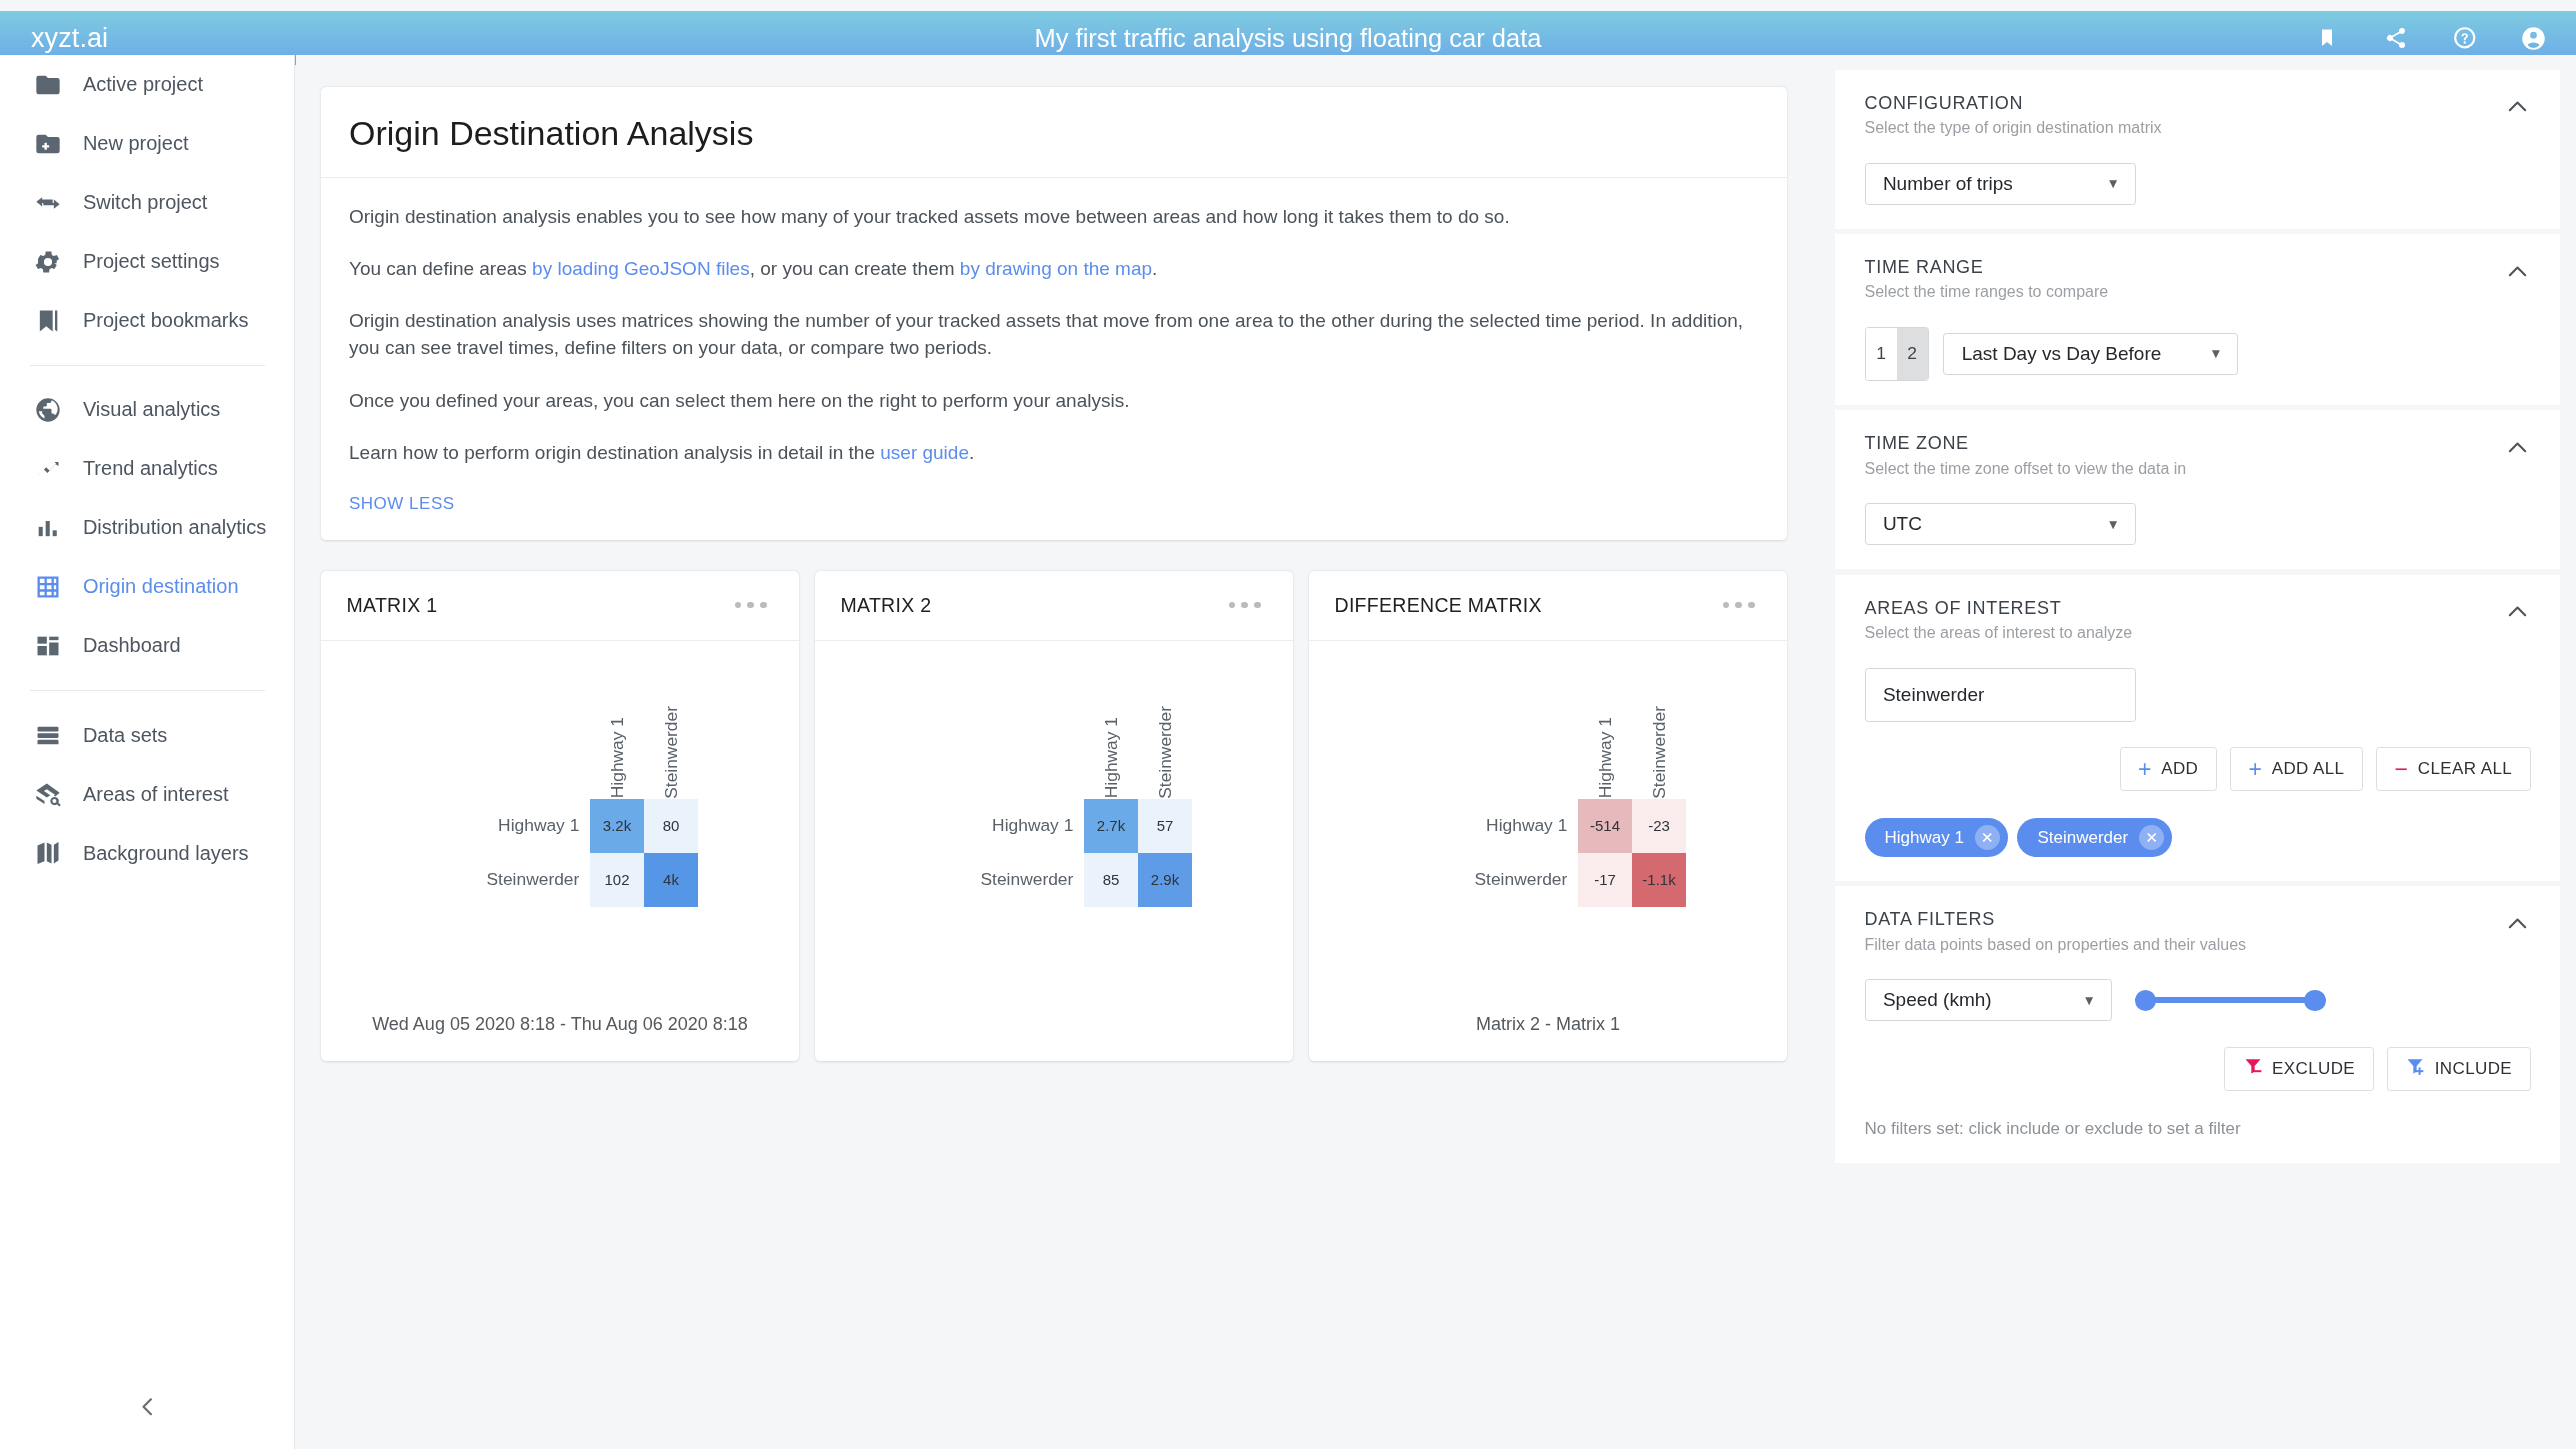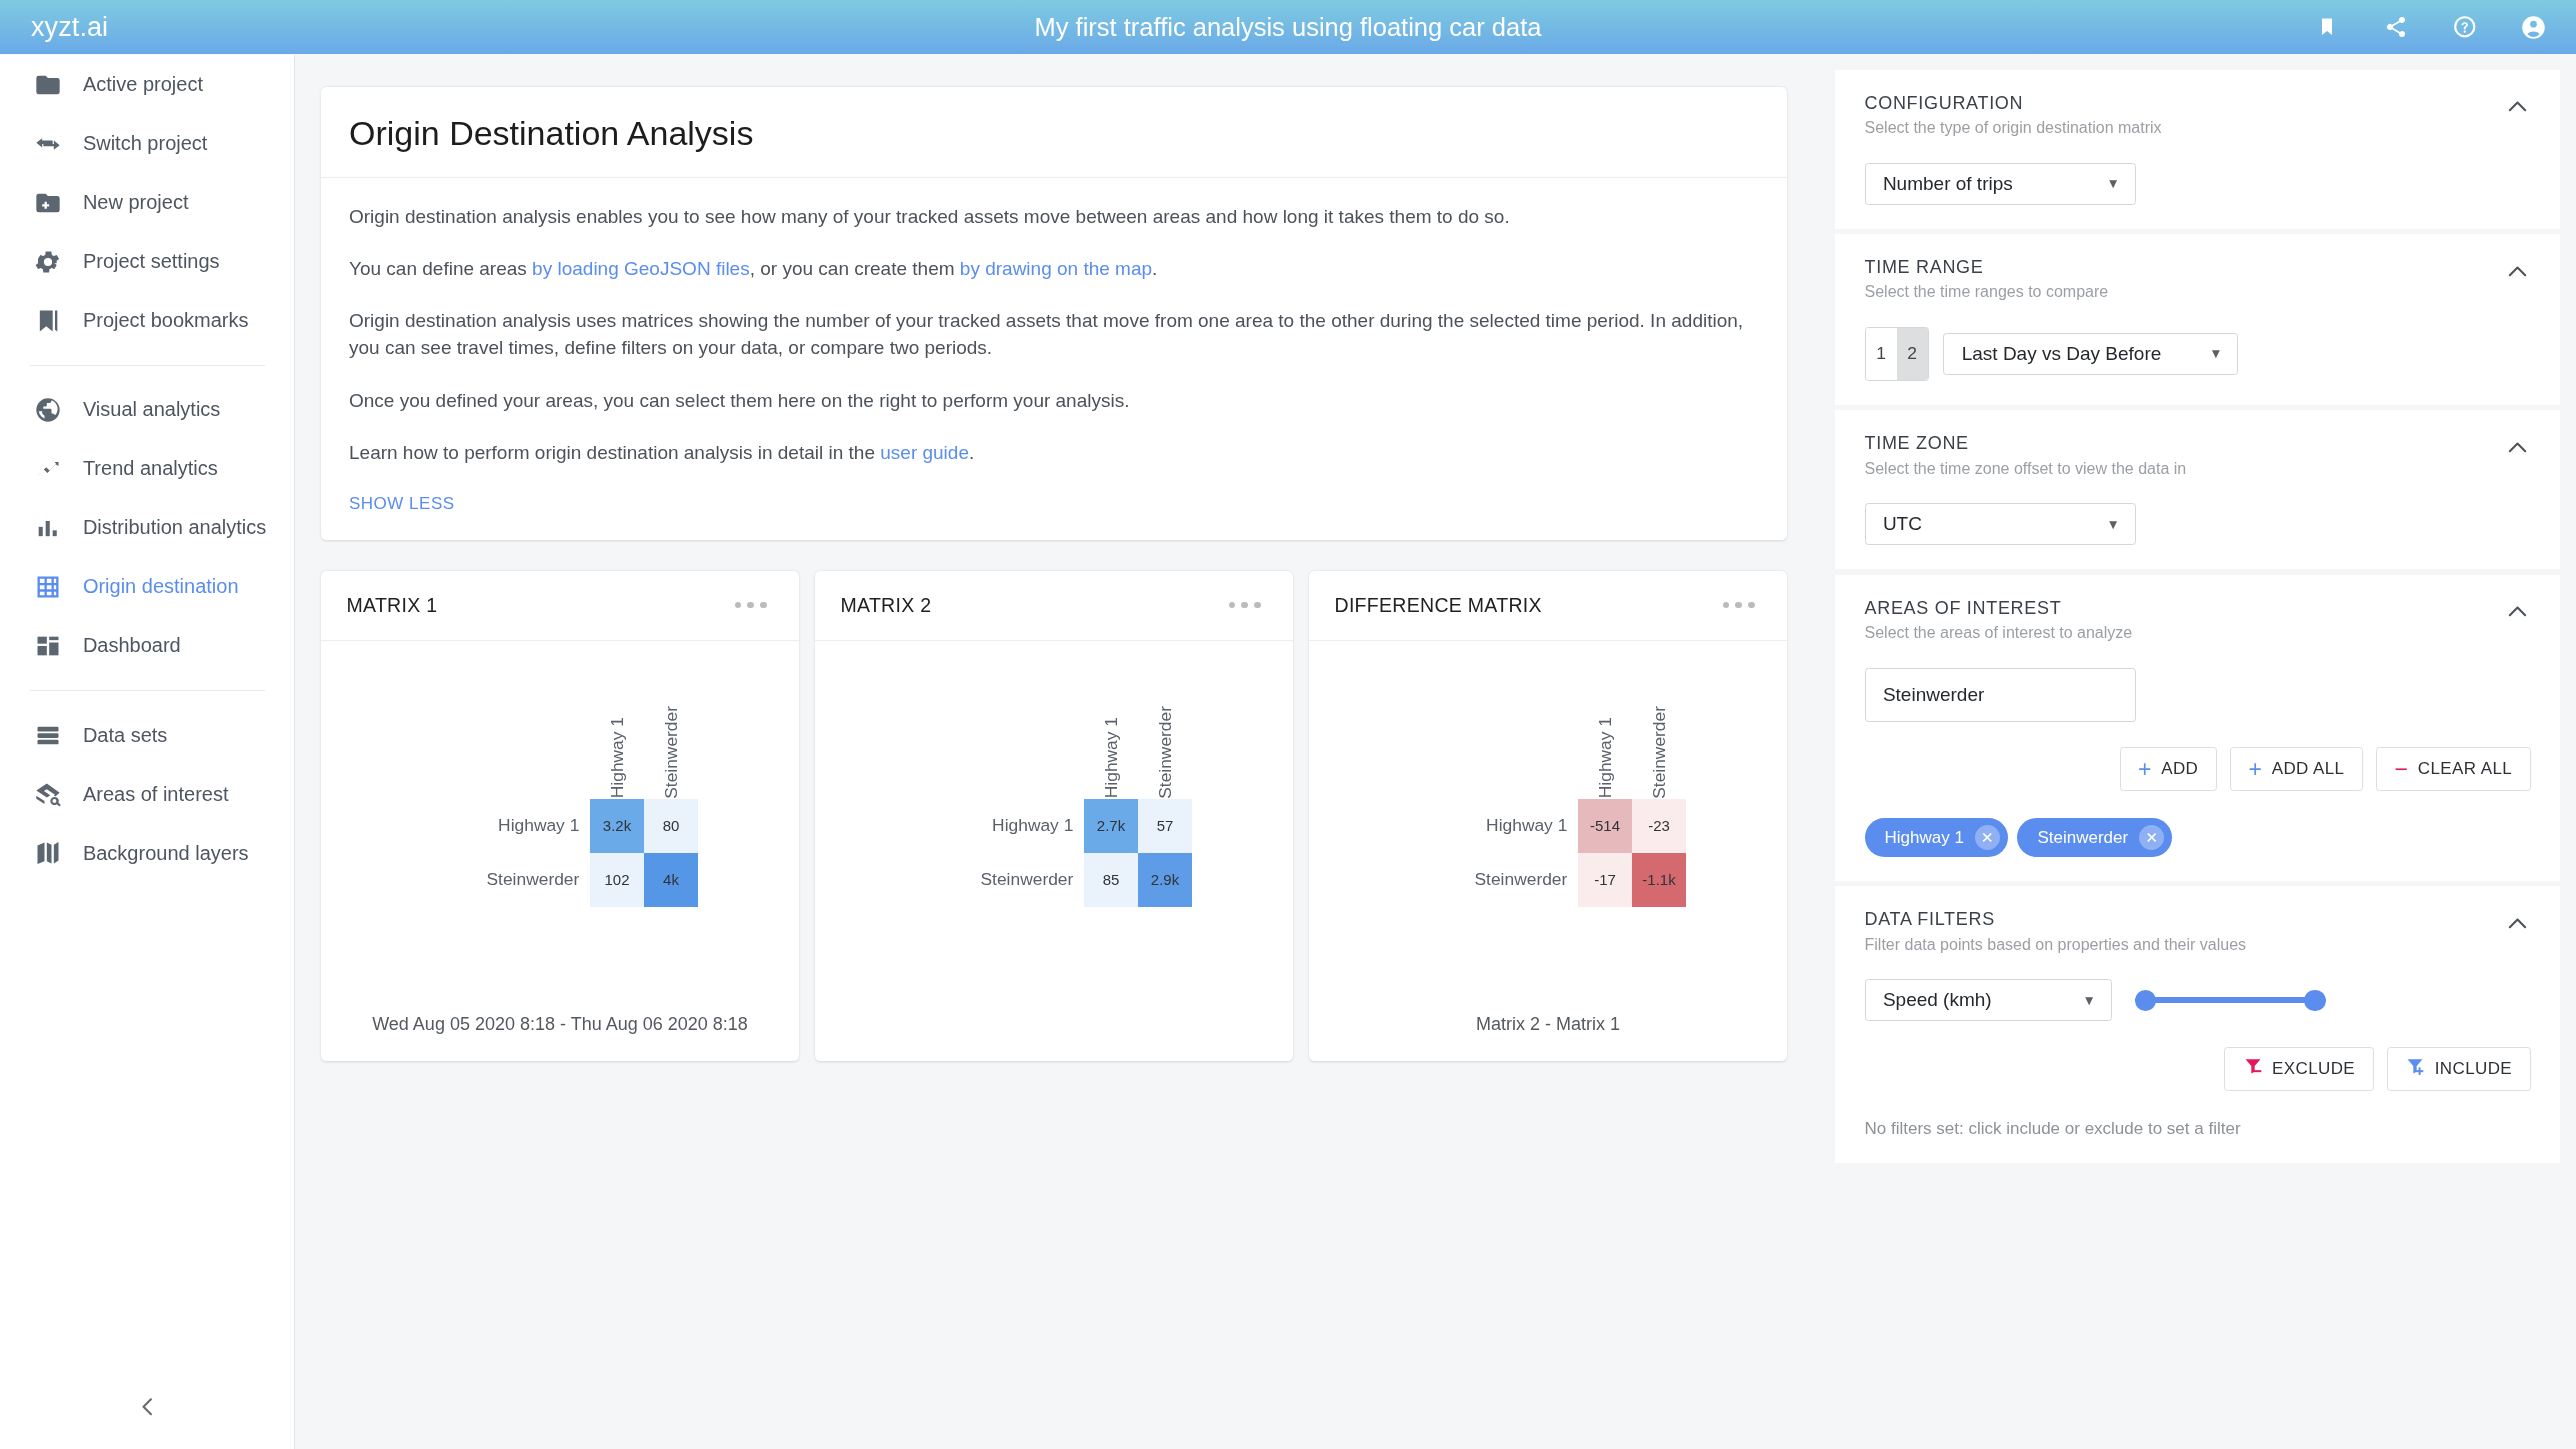--- a/index.html
+++ b/index.html
@@ -5,21 +5,21 @@
   * { box-sizing: border-box; margin: 0; padding: 0; }
   html, body {
     width: 2576px; height: 1449px;
     font-family: "Liberation Sans", sans-serif;
     background: #f5f6f7;
     overflow: hidden;
   }
 
   
   .topbar {
-    position: absolute; top: 0; left: 0; width: 2576px; height: 54px;
+    position: absolute; top: 11px; left: 0; width: 2576px; height: 54px;
     background: linear-gradient(180deg, #7ecbe0 0%, #6aa9e8 100%);
     display: flex; align-items: center;
   }
   .brand {
     position: absolute; left: 31px; color: #fff;
     font-size: 27px; letter-spacing: 0.1px;
   }
   .apptitle {
     width: 100%; text-align: center; color: #fff;
     font-size: 25.5px;
@@ -228,33 +228,33 @@
       <svg width="28" height="28" viewBox="0 0 24 24">
           <path d="M10 4H4a2 2 0 00-2 2v12a2 2 0 002 2h16a2 2 0 002-2V8a2 2 0 00-2-2h-8l-2-2z"></path>
         </svg>
     </span>
     <span class="lbl">Active project</span>
   </div>
 
   <div class="nav-item">
     <span class="ico">
       <svg width="28" height="28" viewBox="0 0 24 24">
+          <path d="M10 4H4a2 2 0 00-2 2v12a2 2 0 002 2h16a2 2 0 002-2V8a2 2 0 00-2-2h-8l-2-2zm3 11h-2v2H9v-2H7v-2h2v-2h2v2h2v2z"></path>
+        </svg>
+    </span>
+    <span class="lbl">New project</span>
+  </div>
+
+  <div class="nav-item">
+    <span class="ico">
+      <svg width="28" height="28" viewBox="0 0 24 24">
           <path d="M7 7l-5 4 5 4v-3h9V9H7V7zm10 2l5 4-5 4v-3H8v-2h9V9z"></path>
         </svg>
     </span>
     <span class="lbl">Switch project</span>
-  </div>
-
-  <div class="nav-item">
-    <span class="ico">
-      <svg width="28" height="28" viewBox="0 0 24 24">
-          <path d="M10 4H4a2 2 0 00-2 2v12a2 2 0 002 2h16a2 2 0 002-2V8a2 2 0 00-2-2h-8l-2-2zm3 11h-2v2H9v-2H7v-2h2v-2h2v2h2v2z"></path>
-        </svg>
-    </span>
-    <span class="lbl">New project</span>
   </div>
 
   <div class="nav-item">
     <span class="ico">
       <svg width="28" height="28" viewBox="0 0 24 24">
           <path d="M19.4 13a7.8 7.8 0 000-2l2.1-1.6-2-3.5-2.5 1a7.7 7.7 0 00-1.7-1L14.9 3H10l-.4 2.9c-.6.2-1.2.6-1.7 1l-2.5-1-2 3.5L3.5 11a7.8 7.8 0 000 2l-2.1 1.6 2 3.5 2.5-1c.5.4 1.1.8 1.7 1L8 21h4.9l.4-2.9c.6-.2 1.2-.6 1.7-1l2.5 1 2-3.5-2.1-1.6zM12 15.5a3.5 3.5 0 110-7 3.5 3.5 0 010 7z"></path>
         </svg>
     </span>
     <span class="lbl">Project settings</span>
   </div>

